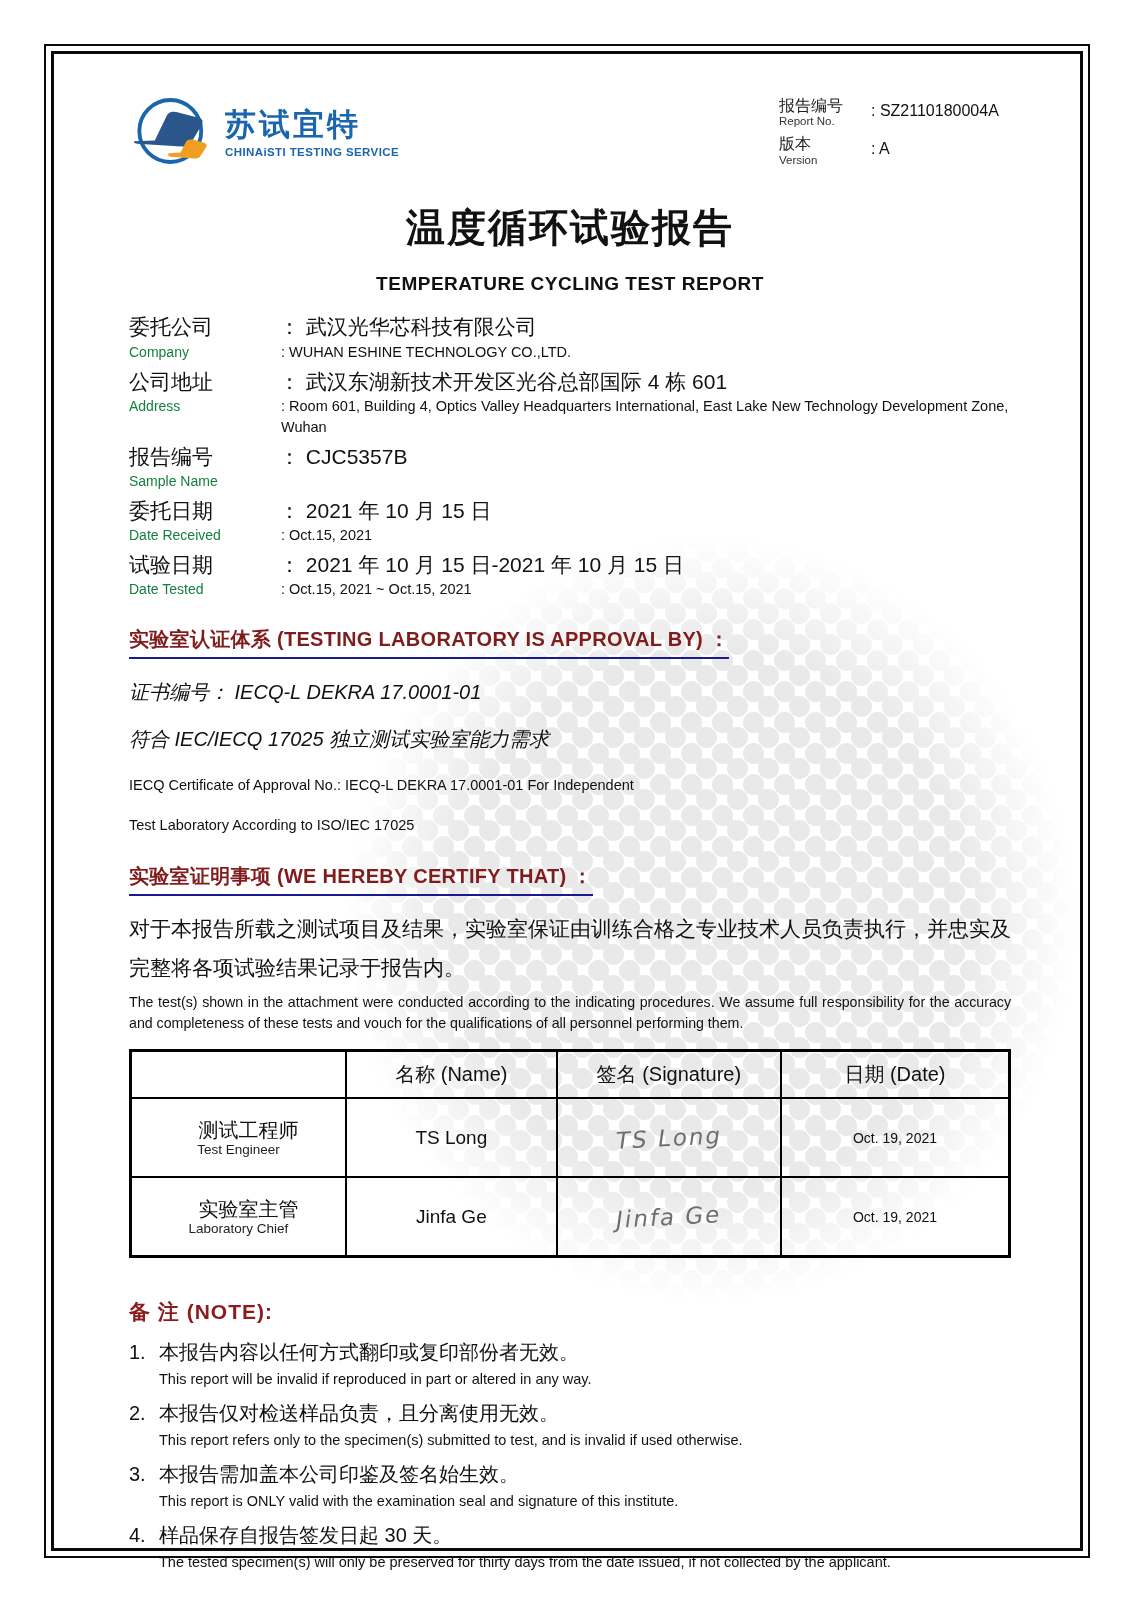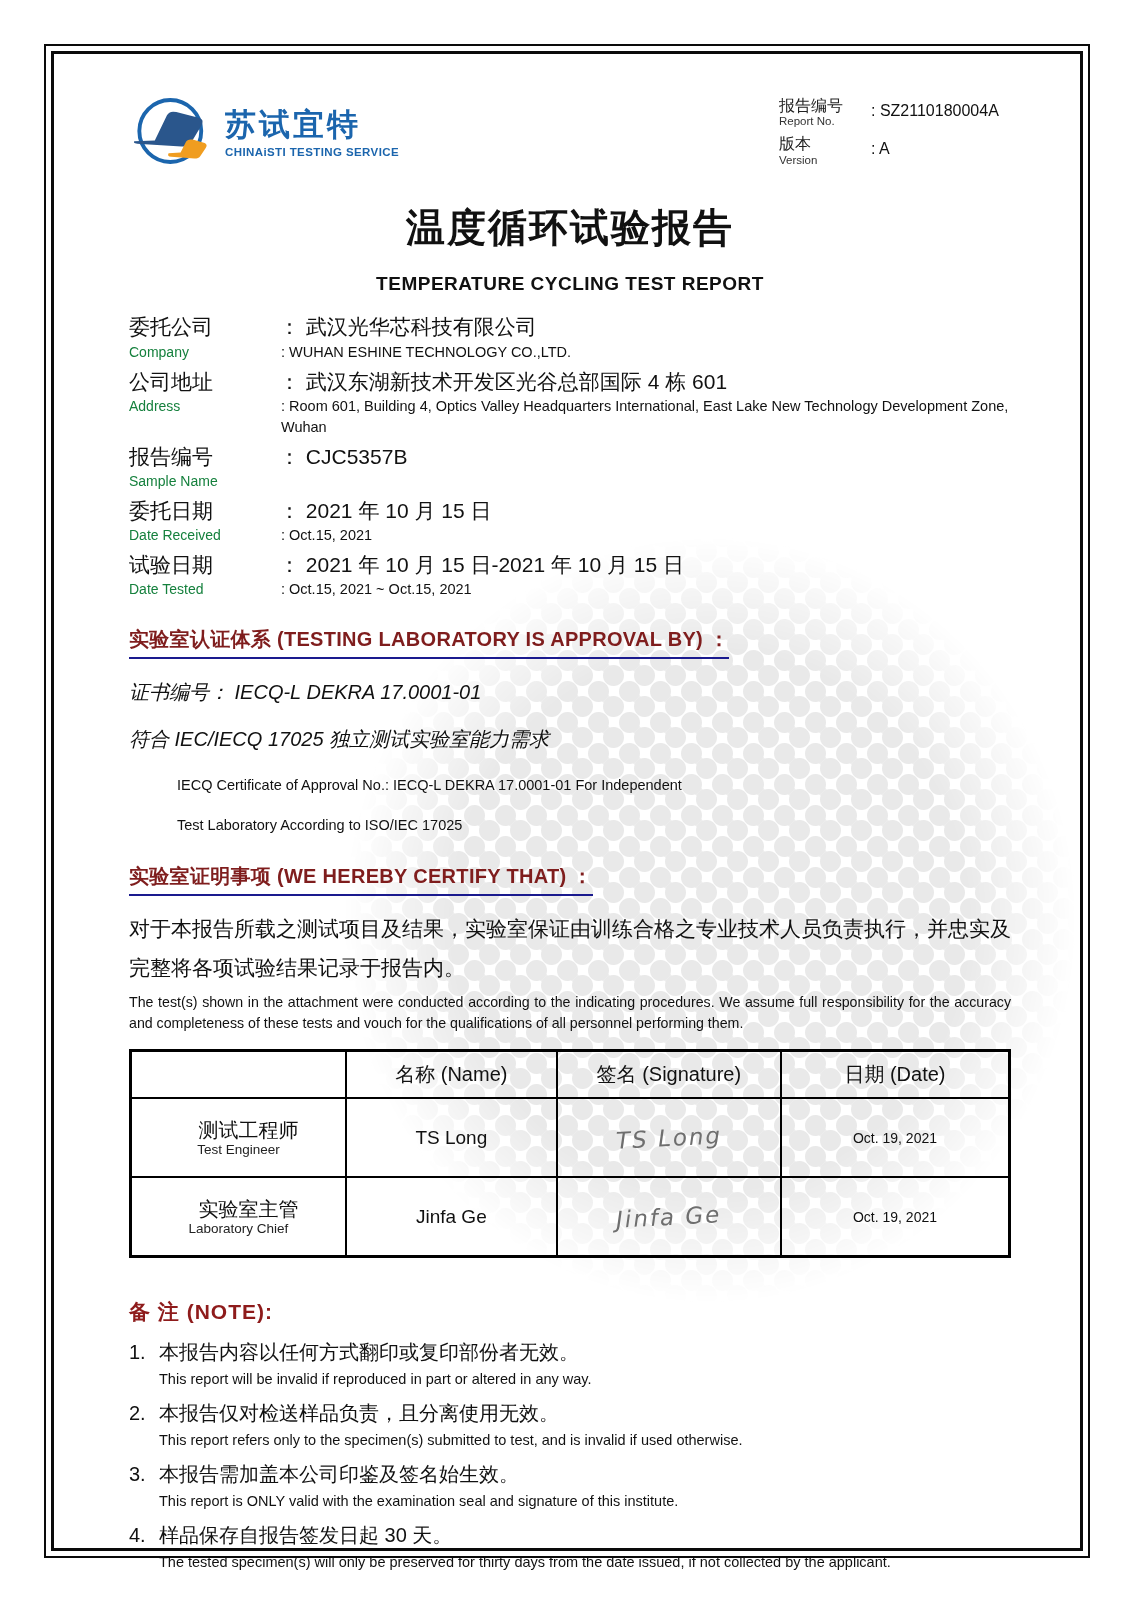--- a/index.html
+++ b/index.html
@@ -49,21 +49,21 @@
   .ir-lzh{ font-size:21px; line-height:1.35; }
   .ir-len{ font-size:14px; color:#15803d; line-height:1.45; }
   .ir-values{ flex:1; }
   .ir-vzh{ font-size:21px; line-height:1.35; }
   .ir-ven{ font-size:14.5px; color:#111; line-height:1.45; padding-left:2px; }
 
   
   .section-heading{ display:inline-block; color:#7f1d1d; font-weight:bold; font-size:20px; border-bottom:2px solid #1a1a8e; padding-bottom:4px; letter-spacing:.3px; }
   .cert{ margin-top:26px; }
   .cert-line{ font-size:20px; margin-top:20px;font-style:italic; }
-  .cert-en{ font-size:14.5px; margin-top:24px; color:#111;margin-left:48px; }
+  .cert-en{ font-size:14.5px; margin-top:24px; color:#111; }
   .certify{ margin-top:30px; }
   .certify-zh{ font-size:21px; line-height:1.85; margin-top:14px; text-align:justify; }
   .certify-en{ font-size:14.2px; line-height:1.5; margin-top:4px; text-align:justify; }
 
   
   .sig-table{ width:100%; border-collapse:collapse; margin-top:14px; border:3px solid #000; background:transparent; }
   .sig-table td{ border:2px solid #000; text-align:center; vertical-align:middle; }
   .sig-table .hdr td{ height:48px; font-size:20px; }
   .sig-table .body-row td{ height:79px; }
   .role-zh{ font-size:20px; line-height:1.2;padding-left:20px; }

